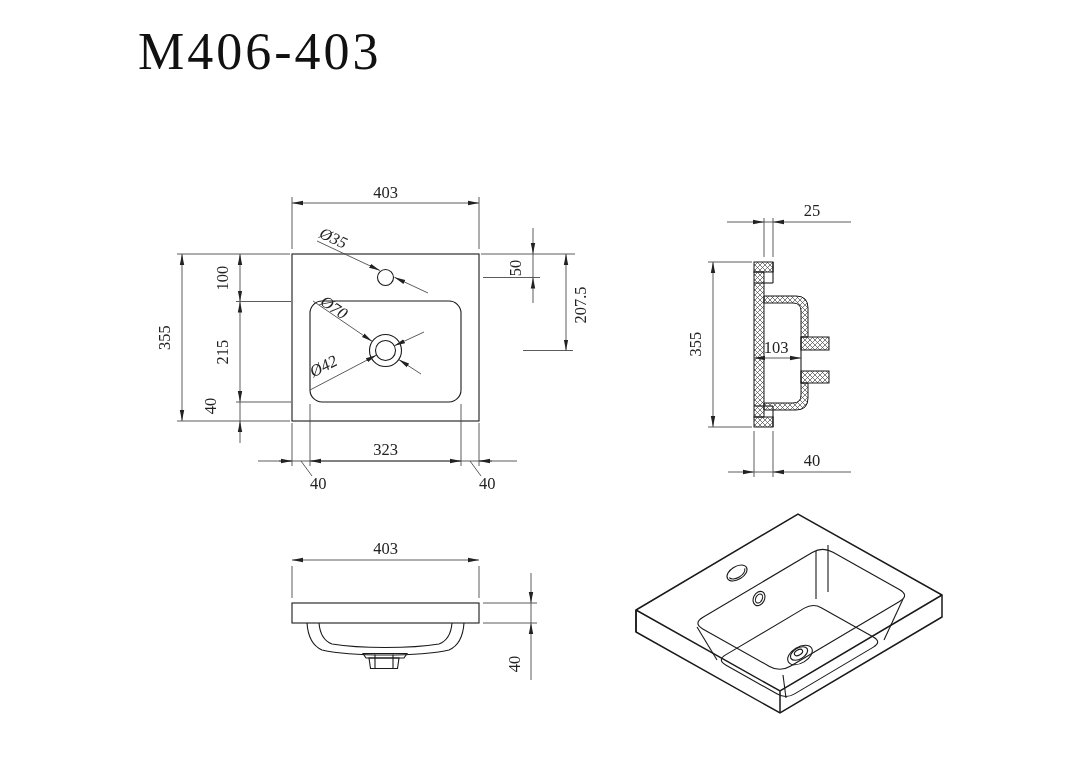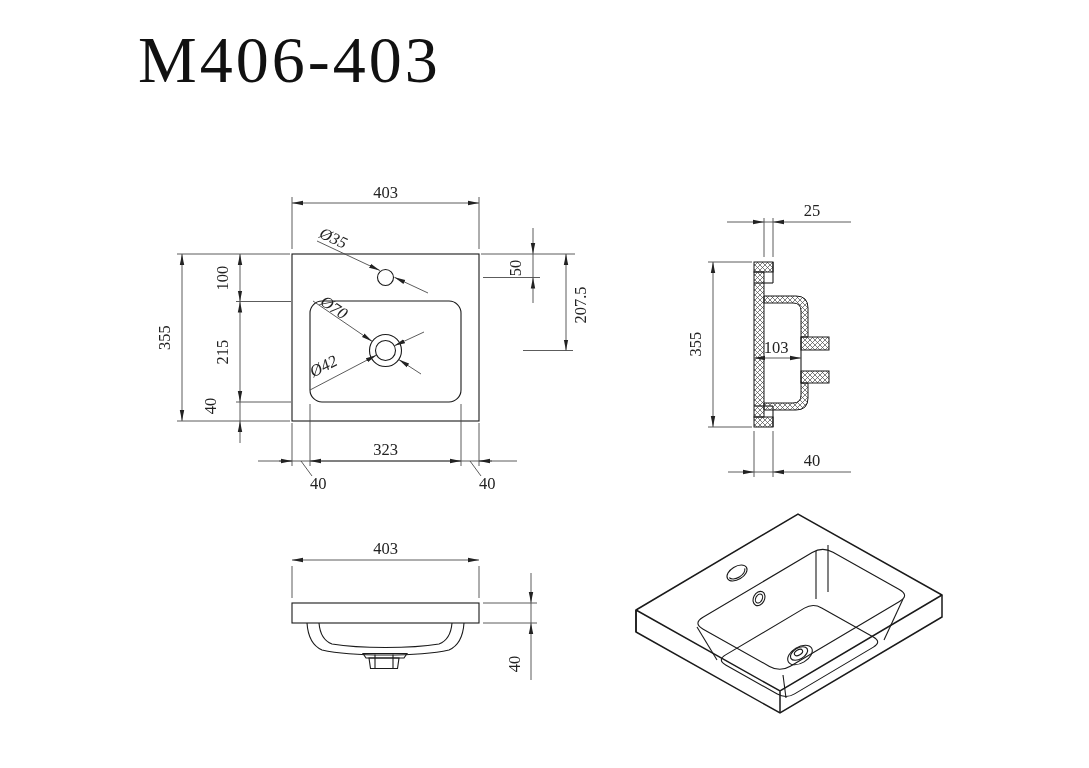--- a/index.html
+++ b/index.html
@@ -1,17 +1,17 @@
 <!DOCTYPE html>
 <html><head>
 <meta charset="utf-8">
 <style>
   html,body{margin:0;padding:0;width:1089px;height:768px;background:#ffffff;overflow:hidden;}
   .sheet{position:relative;width:1089px;height:768px;background:#ffffff;font-family:"Liberation Serif",serif;}
-  .title{position:absolute;left:138px;top:22px;font-size:66px;color:#111;letter-spacing:3px;font-family:"Liberation Serif",serif;}
+  .title{position:absolute;left:138px;top:22px;font-size:52px;color:#111;letter-spacing:3px;font-family:"Liberation Serif",serif;}
   svg{position:absolute;left:0;top:0;}
   .g{stroke:#1a1a1a;stroke-width:1.1;fill:none;}
   .g2{stroke:#1a1a1a;stroke-width:1.5;fill:none;}
   .d{stroke:#4a4a4a;stroke-width:0.9;fill:none;}
   .hat{fill:url(#hatch);stroke:#1a1a1a;stroke-width:1;}
   text.dim{font:16.5px "Liberation Serif",serif;fill:#222;}
   text.dia{font-style:italic;}
 </style>
 </head>
 <body>

